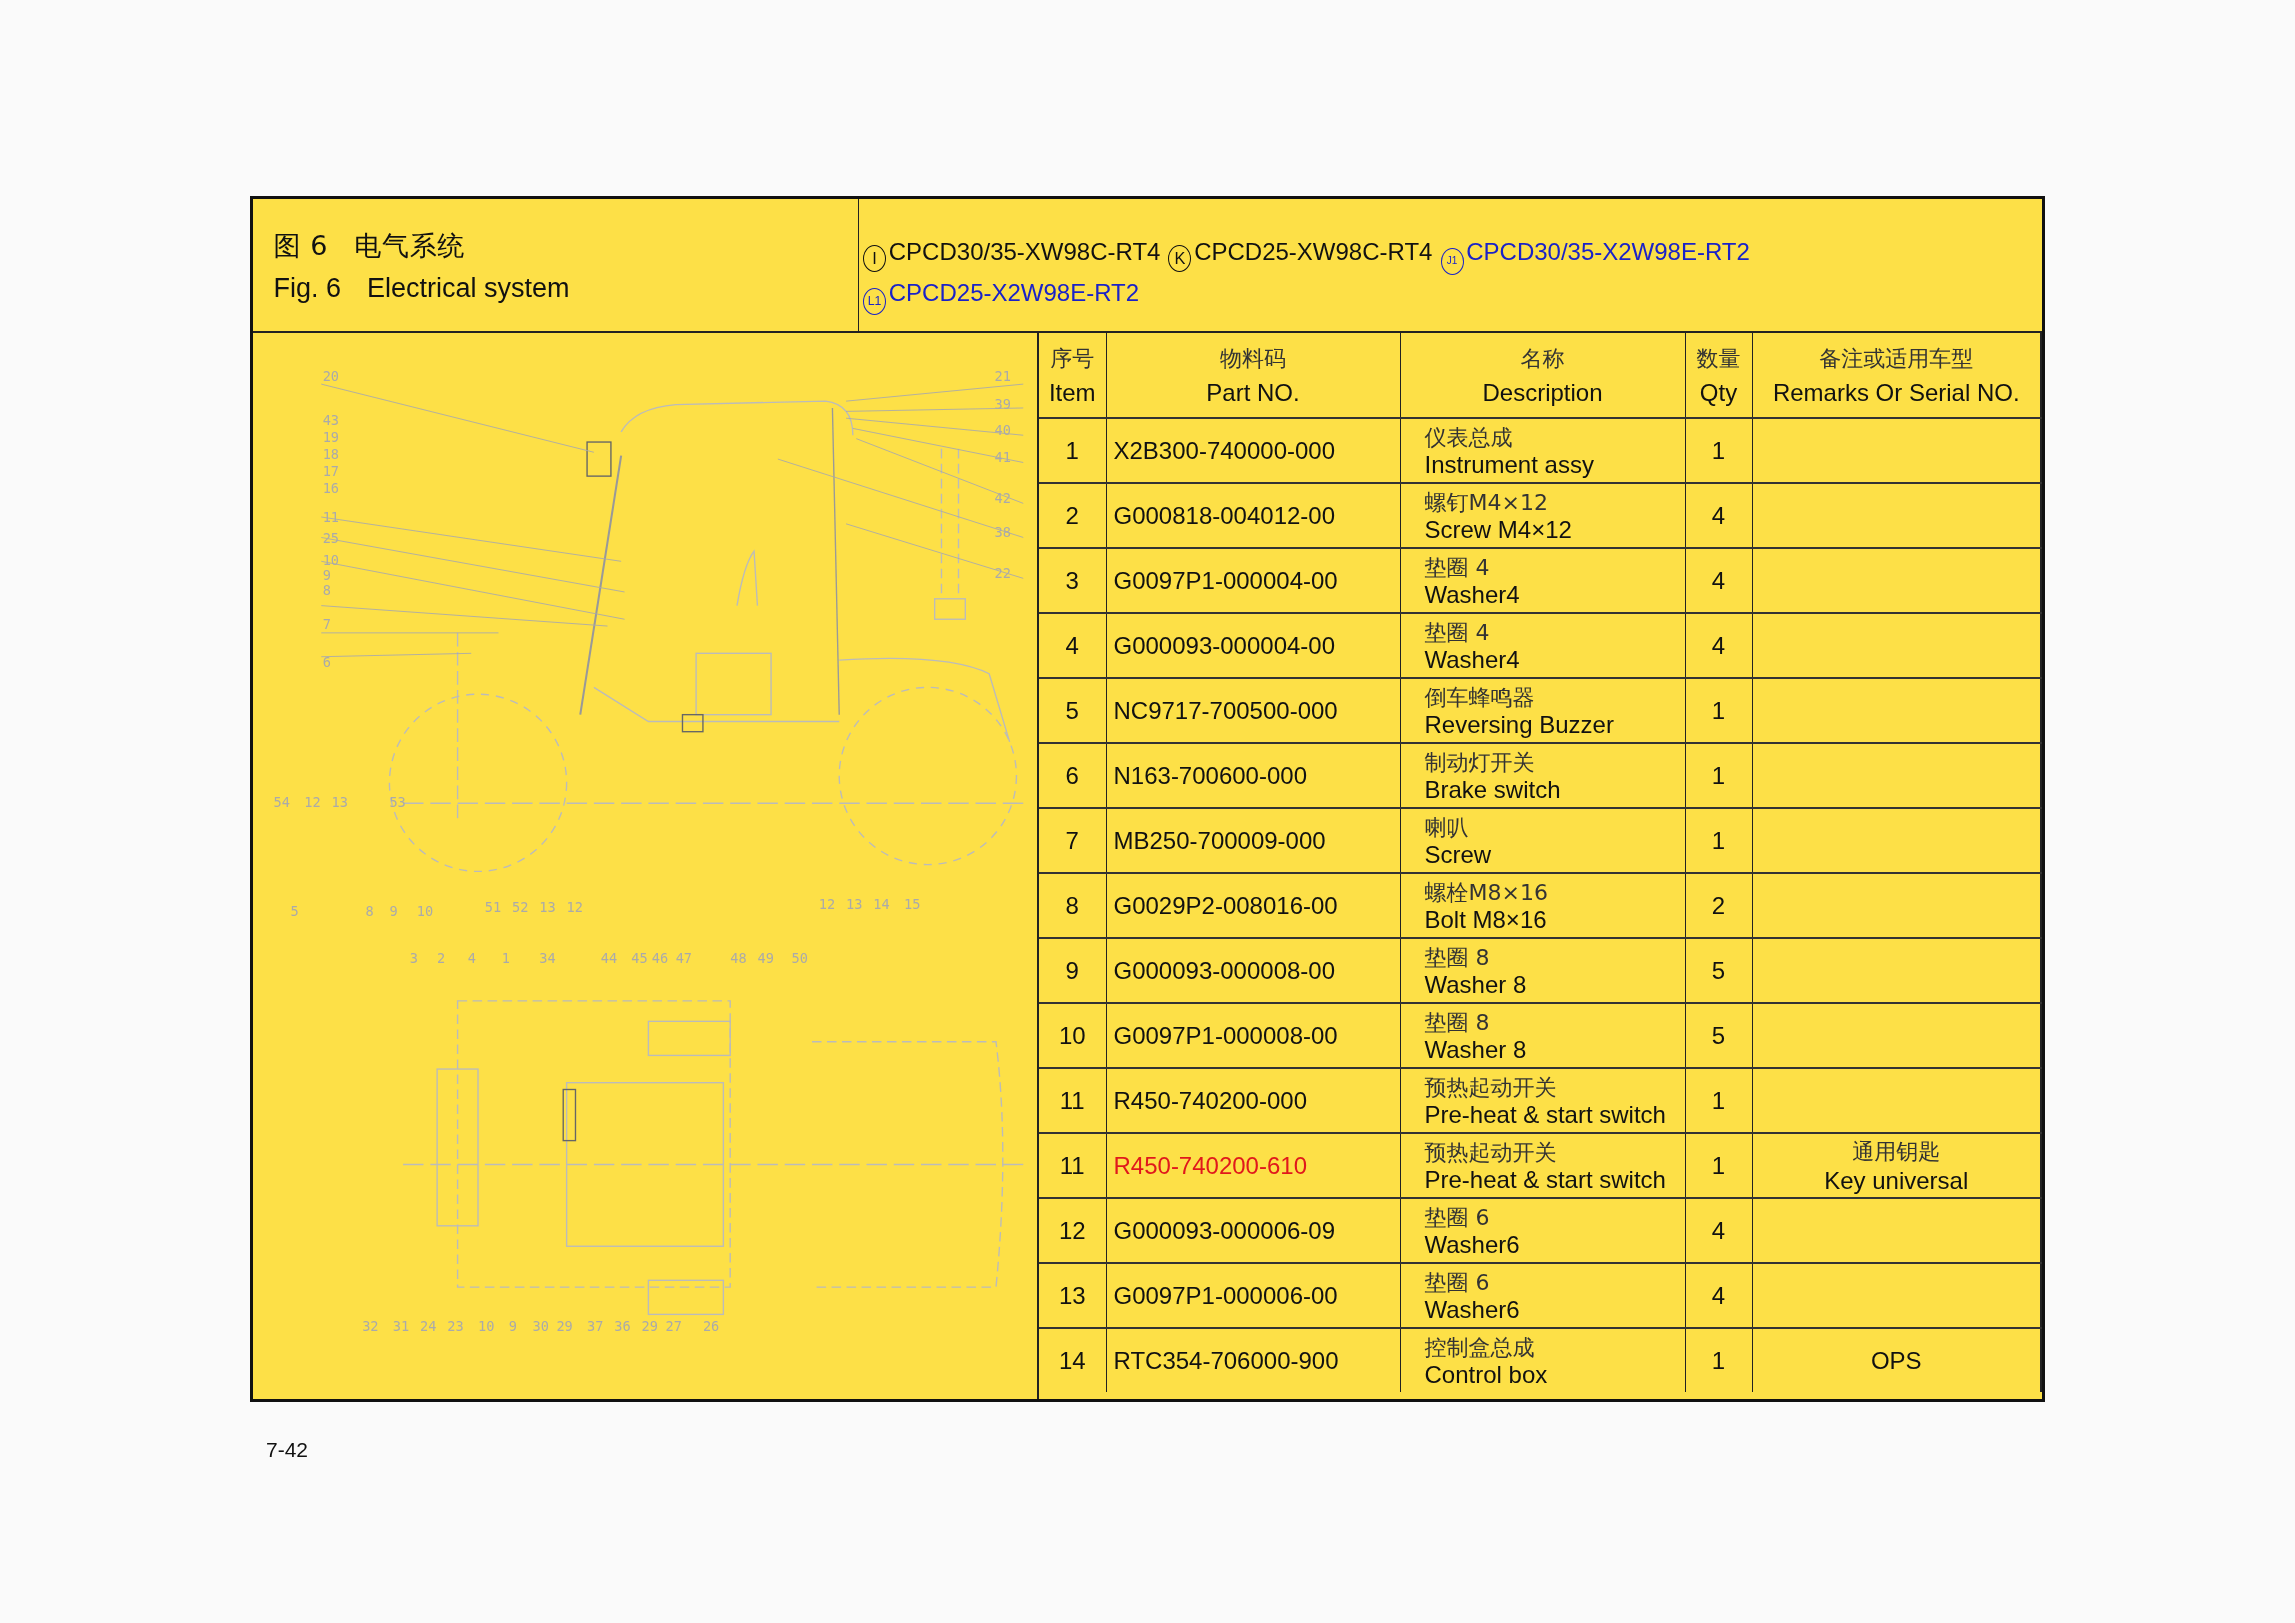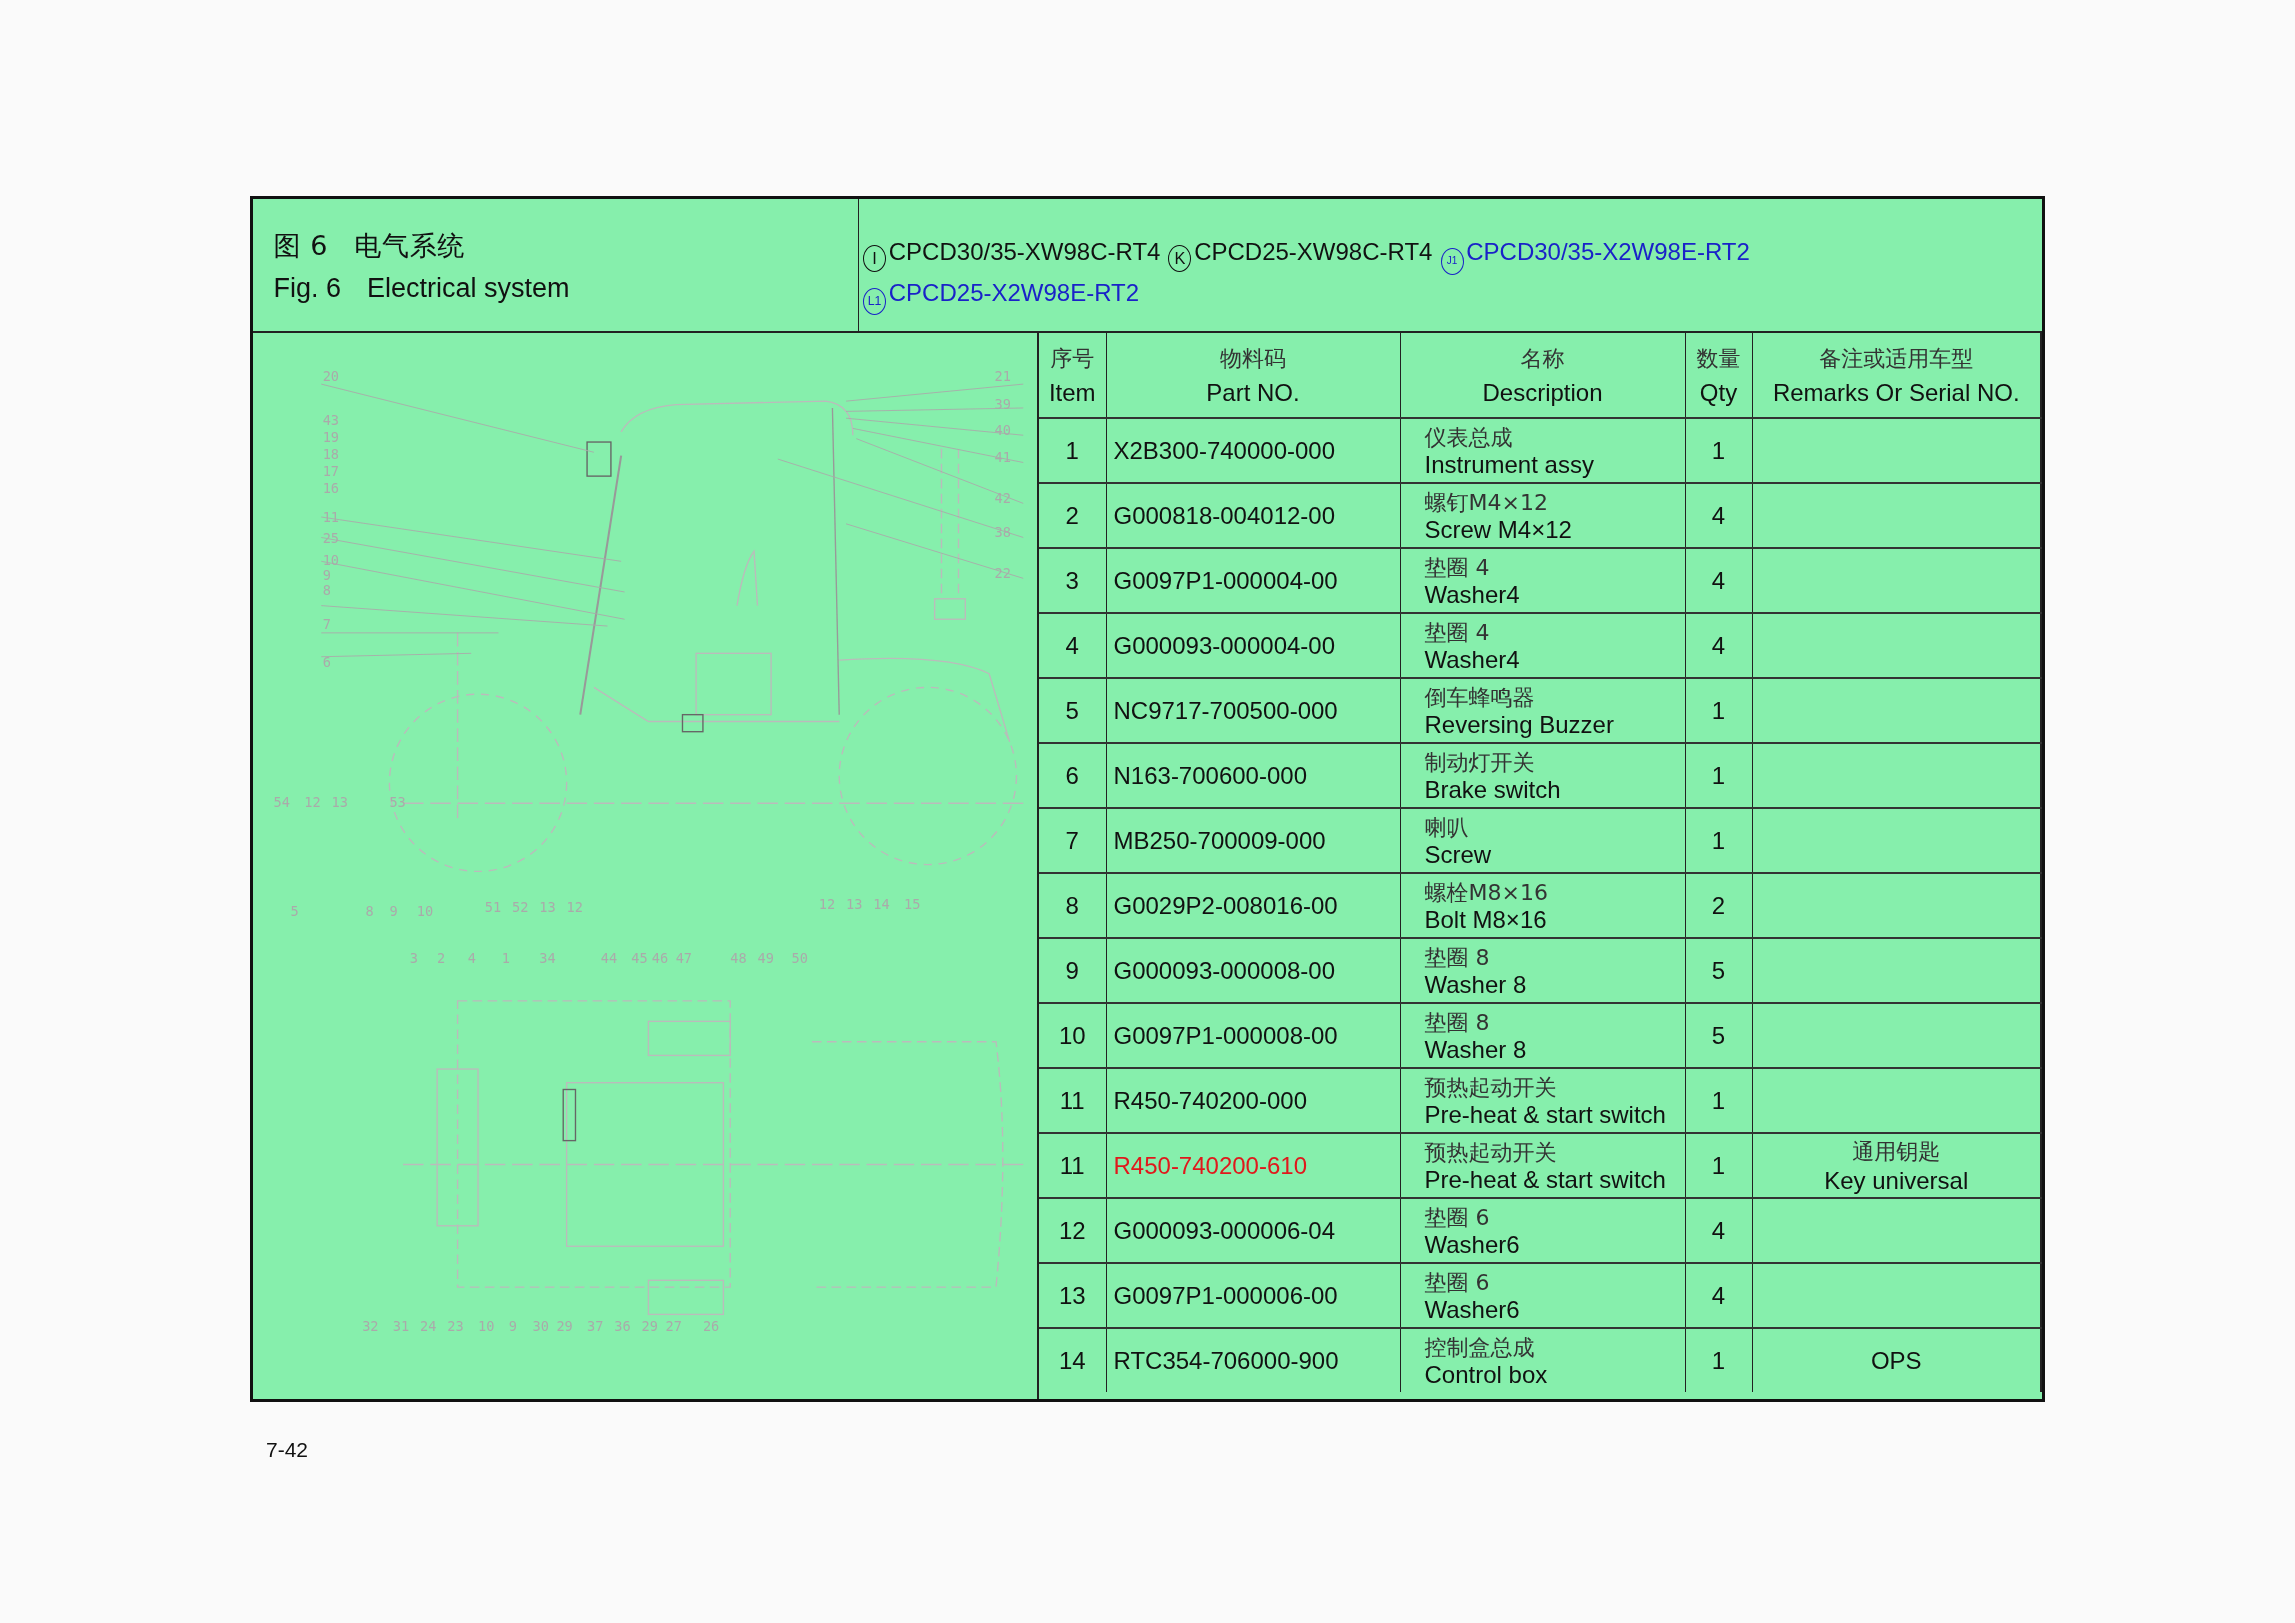--- a/index.html
+++ b/index.html
@@ -2,21 +2,21 @@
 <html style="font-size:11px"><head>
 <meta charset="utf-8">
 <style>
   html, body { margin:0; padding:0; }
   body {
     width:2295px; height:1623px; background:#fafafa; position:relative; overflow:hidden;
     font-family:"Liberation Sans", "DejaVu Sans", sans-serif; color:#111;
   }
   .frame {
     position:absolute; left:250px; top:196px; width:1795px; height:1206px;
-    border:3.4px solid #111; box-sizing:border-box; background:#86efac;
+    border:3.4px solid #111; box-sizing:border-box; background:#fde047;
   }
   .hdr-left {
     position:absolute; left:0; top:0; width:606px; height:134px;
     border-right:1.4px solid #222; border-bottom:2px solid #222; box-sizing:border-box;
   }
   .hdr-right {
     position:absolute; left:606px; top:0; right:0; height:134px;
     border-bottom:2px solid #222; box-sizing:border-box;
   }
   .title-cn { position:absolute; left:20.4px; top:29px; font-size:27px; letter-spacing:0.7px; font-family:"DejaVu Sans", sans-serif; }
@@ -287,21 +287,21 @@
           </tr>
           <tr>
             <td>11</td>
             <td class="part" style="color: rgb(224, 24, 28);">R450-740200-610</td>
             <td class="desc"><span class="cn">预热起动开关</span><br><span>Pre-heat &amp; start switch</span></td>
             <td>1</td>
             <td class="rem"><span class="cn">通用钥匙</span><br><span>Key universal</span></td>
           </tr>
           <tr>
             <td>12</td>
-            <td class="part">G000093-000006-04</td>
+            <td class="part">G000093-000006-09</td>
             <td class="desc"><span class="cn">垫圈 6</span><br><span>Washer6</span></td>
             <td>4</td>
             <td class="rem"><span class="cn"></span><span></span></td>
           </tr>
           <tr>
             <td>13</td>
             <td class="part">G0097P1-000006-00</td>
             <td class="desc"><span class="cn">垫圈 6</span><br><span>Washer6</span></td>
             <td>4</td>
             <td class="rem"><span class="cn"></span><span></span></td>

